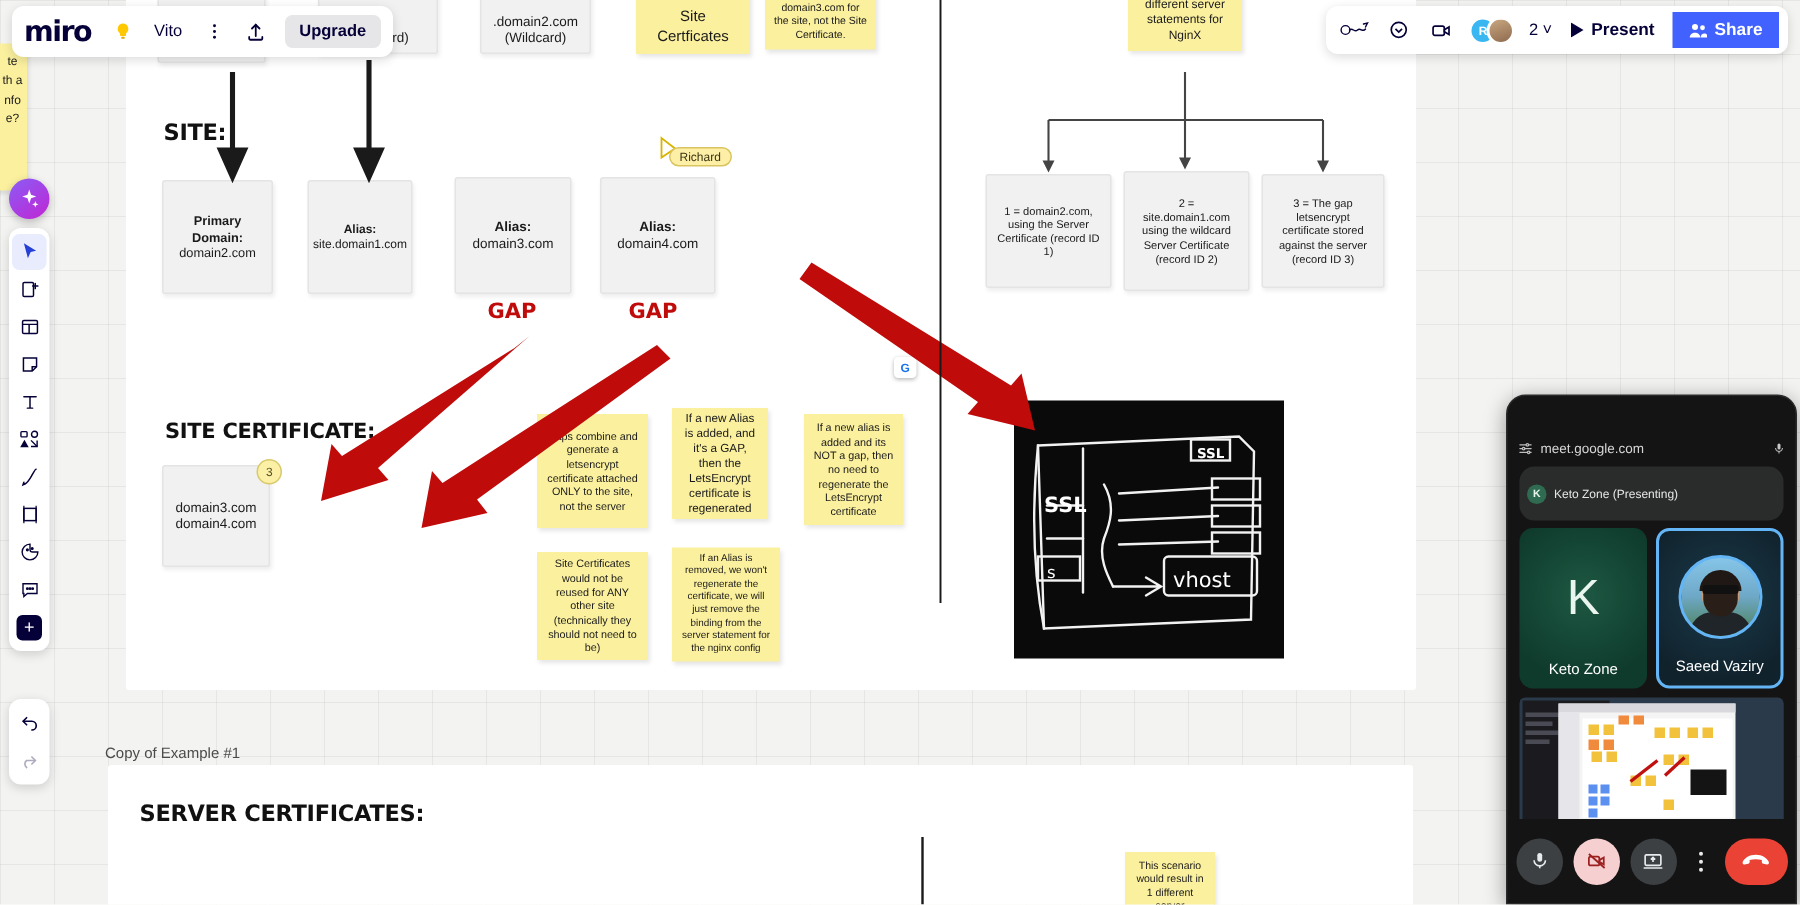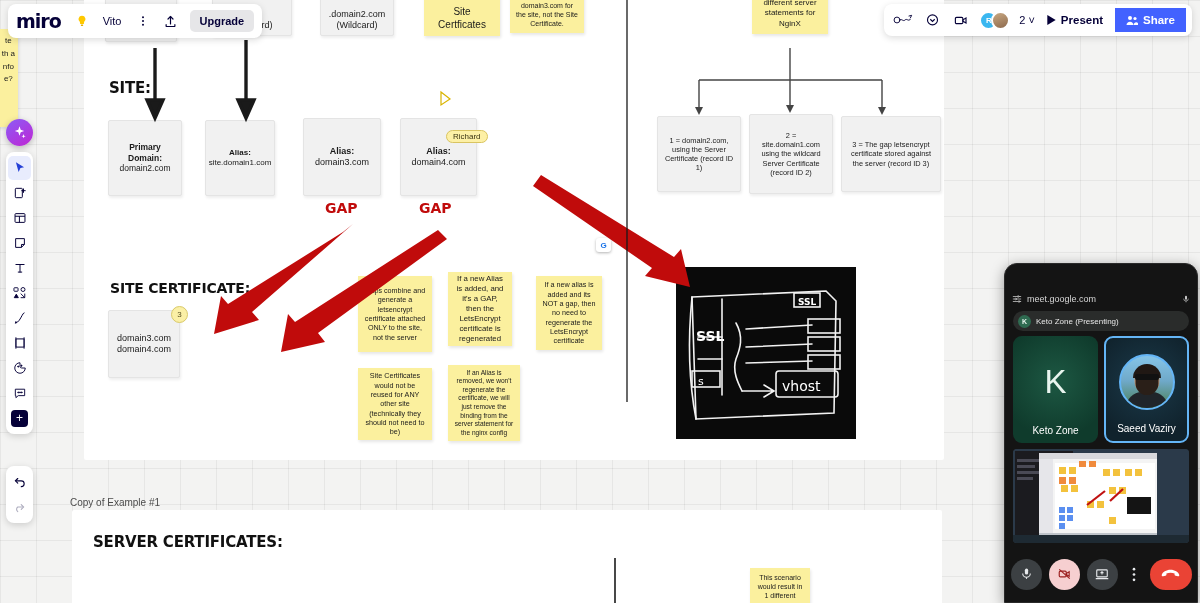--- a/index.html
+++ b/index.html
@@ -90,21 +90,20 @@
 
   
   .cursor-tag {
     position: absolute;
     background: #fdf0a6;
     border: 1px solid #d9c461;
     border-radius: 9px;
     font-size: 8px;
     padding: 1px 6px;
     color: #3a3312;
-    margin-top: 32px;
   }
 
   
   .translate-chip {
     position: absolute;
     width: 15px; height: 14px;
     background: #fff;
     border-radius: 3px;
     box-shadow: 0 1px 3px rgba(0,0,0,.3);
     display: flex; align-items: center; justify-content: center;
@@ -214,21 +213,21 @@
     box-shadow: 0 3px 14px rgba(0,0,0,.38);
     z-index: 45;
     overflow: hidden;
     border: 1px solid #2a2a2a;
   }
   .meet-url {
     height: 20px; display: flex; align-items: center; gap: 5px;
     padding: 0 7px; color: #d6d6d6; font-size: 9px; margin-top: 25px;
   }
   .meet-presenting {
-    margin: 2px 8px 5px; height: 20px;
+    margin: 2px 8px 5px; height: 36px;
     background: #2a2c2b; border-radius: 10px;
     display: flex; align-items: center; gap: 5px;
     padding: 0 5px; color: #e6e6e6; font-size: 8px;
   }
   .k-dot {
     width: 13px; height: 13px; border-radius: 50%;
     background: #2f6b51; color: #e8f5ee;
     display: flex; align-items: center; justify-content: center;
     font-size: 7px; font-weight: 700;
   }
@@ -379,21 +378,21 @@
   <div class="sticky" style="left:448px; top:365px; width:72px; height:76px; font-size:6.6px;">
     <span>If an Alias is removed, we won't regenerate the certificate, we will just remove the binding from the server statement for the nginx config</span>
   </div>
 
   <div class="gcard" style="left:657px; top:116px; width:84px; height:76px; font-size:7.4px;">
     <span>1 = domain2.com, using the Server Certificate (record ID 1)</span>
   </div>
   <div class="gcard" style="left:749px; top:114px; width:84px; height:80px; font-size:7.4px;justify-content:center;">
     <span>2 = site.domain1.com using the wildcard Server Certificate (record ID 2)</span>
   </div>
-  <div class="gcard" style="left:841px; top:116px; width:100px; height:76px; font-size:7.4px;">
+  <div class="gcard" style="left:841px; top:116px; width:82px; height:76px; font-size:7.4px;">
     <span>3 = The gap letsencrypt certificate stored against the server (record ID 3)</span>
   </div>
 
   <div class="sketch" style="left:676px; top:267px; width:180px; height:172px;">
     <svg width="180" height="172" viewBox="0 0 180 172">
       <g stroke="#f2f2f2" stroke-width="1.6" fill="none" stroke-linecap="round">
         <path d="M16,30 L150,24 L160,34 L158,146 L20,152 Z"></path>
         <path d="M16,30 C12,70 12,110 20,152"></path>
         <line x1="46" y1="32" x2="46" y2="128"></line>
         <path d="M60,56 C68,70 64,82 60,92 C56,104 62,116 66,124"></path>

